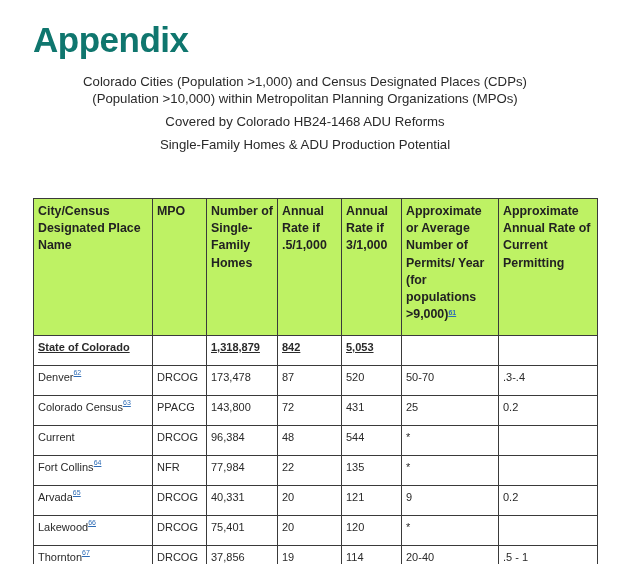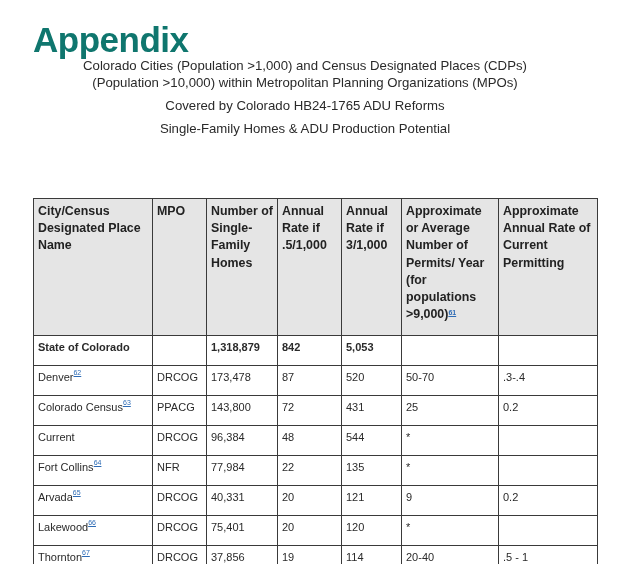--- a/index.html
+++ b/index.html
@@ -1,36 +1,36 @@
 <!DOCTYPE html>
 <html><head>
 <meta charset="utf-8">
 <style>
   html, body { margin:0; padding:0; background:#ffffff; }
   body { width:618px; height:564px; overflow:hidden; position:relative; font-family:"Liberation Sans", sans-serif; color:#1f1f1f; }
   .title { position:absolute; left:33px; top:20px; font-size:35px; font-weight:bold; letter-spacing:-0.5px; margin:0; color:#0f766e; }
-  .subtitles { position:absolute; left:0; width:610px; top:57px; text-align:center; font-size:13.2px; color:#2a2a2a; }
+  .subtitles { position:absolute; left:0; width:610px; top:73px; text-align:center; font-size:13.2px; color:#2a2a2a; }
   .subtitles .line { line-height:17px; }
   .subtitles .gap { margin-top:6px; }
   table.appendix { position:absolute; left:33px; top:198px; border-collapse:collapse; table-layout:fixed; width:564px; }
   table.appendix th, table.appendix td { border:1.5px solid #3a3a3a; vertical-align:top; text-align:left; padding:4px 4px 0 4px; }
-  table.appendix th { background:#e5e5e5; font-size:12.4px; font-weight:bold; line-height:17.2px; height:132px; color:#222; }
+  table.appendix th { background:#bef264; font-size:12.4px; font-weight:bold; line-height:17.2px; height:132px; color:#222; }
   table.appendix td { font-size:11px; height:24px; color:#2a2a2a; padding-top:5px; }
-  tr.state td { font-weight:bold; }
+  tr.state td { font-weight:bold;text-decoration:underline; }
   sup.fn { font-size:7px; color:#2d6bb5; text-decoration:underline; vertical-align:top; position:relative; top:-2px; }
 </style>
 </head>
 <body>
 
 <h1 class="title">Appendix</h1>
 
 <div class="subtitles">
   <div class="line">Colorado Cities (Population &gt;1,000) and Census Designated Places (CDPs)</div>
   <div class="line">(Population &gt;10,000) within Metropolitan Planning Organizations (MPOs)</div>
-  <div class="line gap">Covered by Colorado HB24-1765 ADU Reforms</div>
+  <div class="line gap">Covered by Colorado HB24-1468 ADU Reforms</div>
   <div class="line gap">Single-Family Homes &amp; ADU Production Potential</div>
 </div>
 
 <table class="appendix">
   <colgroup>
     <col style="width:119px">
       <col style="width:54px">
       <col style="width:71px">
       <col style="width:64px">
       <col style="width:60px">

